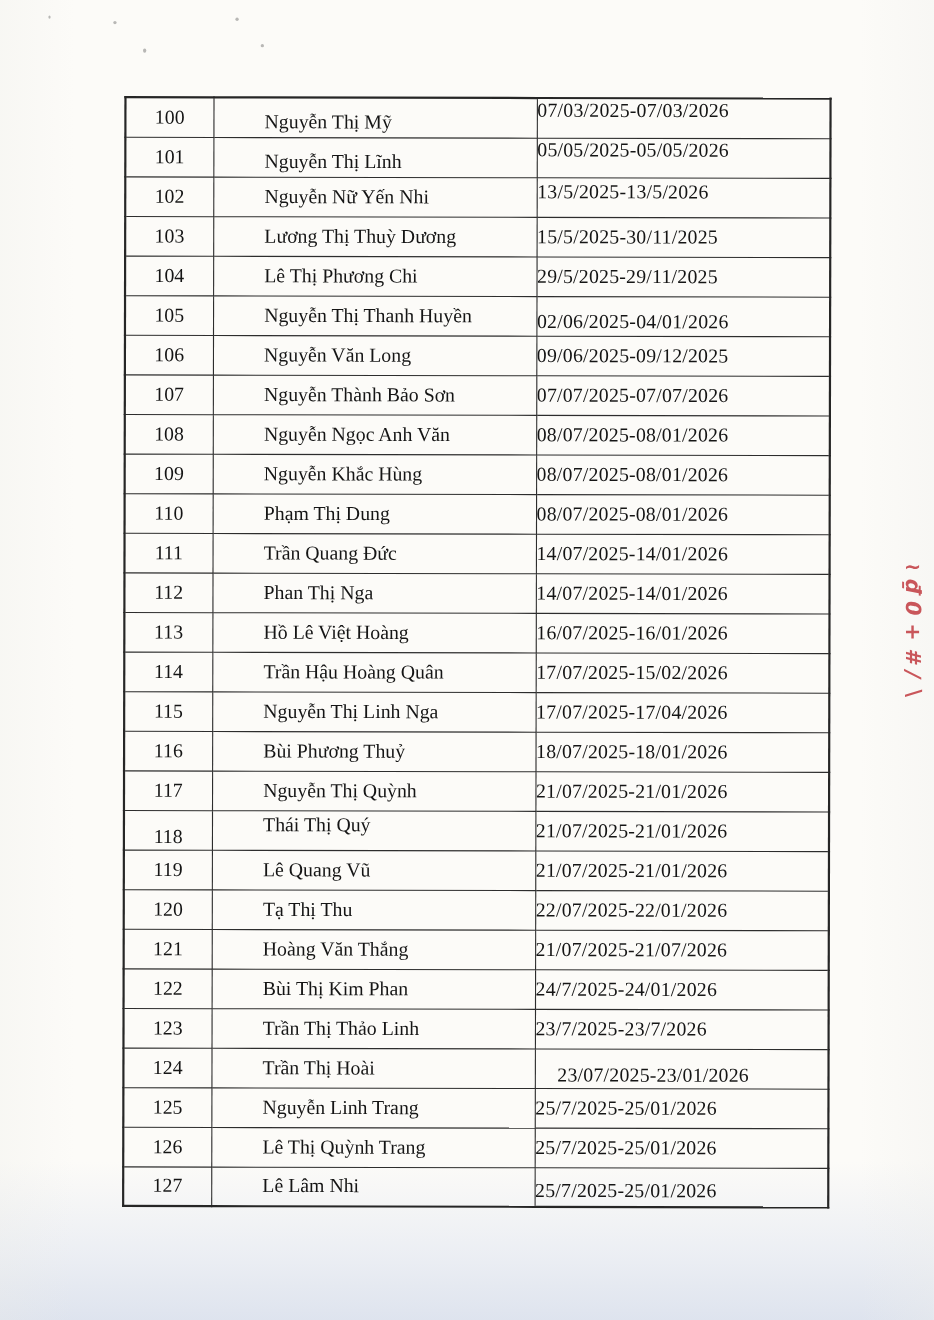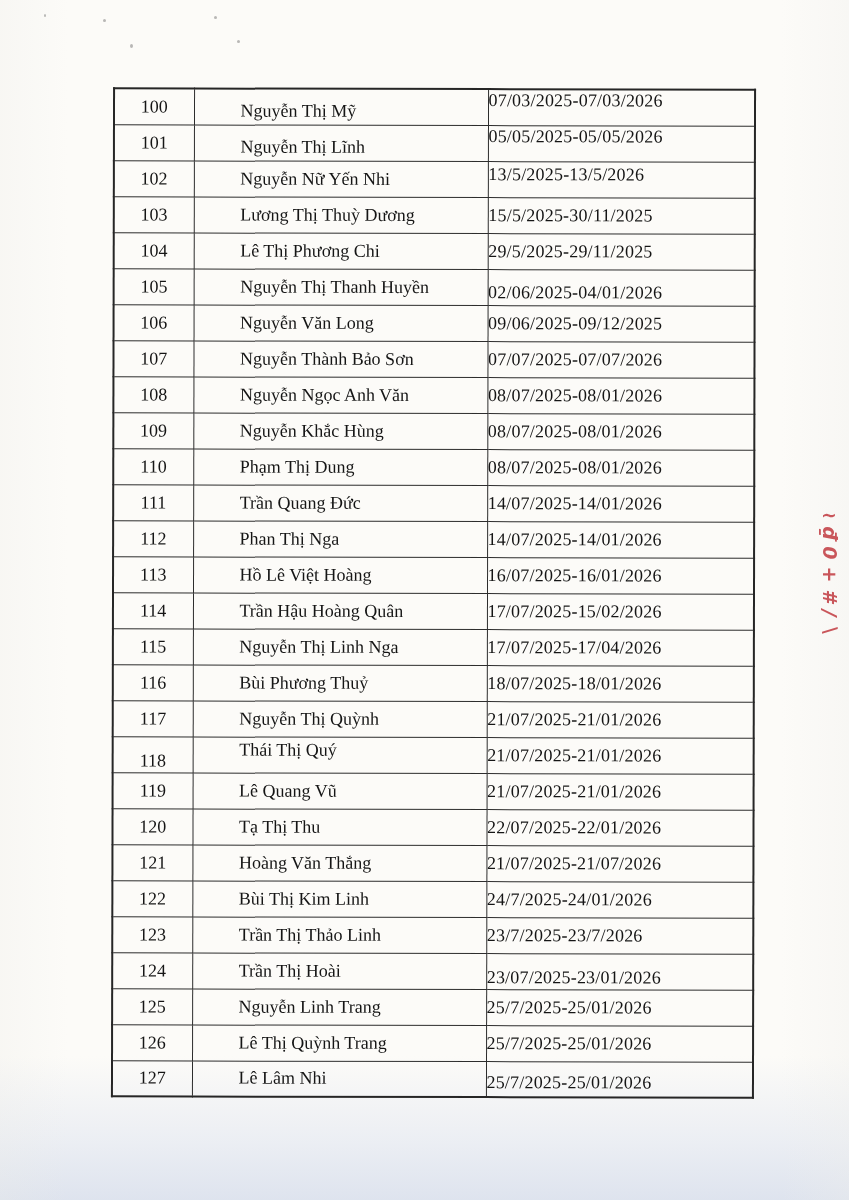--- a/index.html
+++ b/index.html
@@ -55,21 +55,21 @@
   td.c-idx   { width: 80px;  text-align: center; font-family: Liberation Serif, serif; }
   td.c-name  { width: 294px; text-align: left; padding-left: 46px; margin-left: 12px; }
   td.c-date  { width: 267px; letter-spacing: 0.2px; }
   
   tr:nth-child(-n+2) td.c-date { vertical-align: top; padding-top: 1px; }
   tr:nth-child(-n+2) td.c-name { vertical-align: bottom; padding-bottom: 4px; }
   tr:nth-child(3) td.c-date { vertical-align: top; padding-top: 3px; margin-top: 27px; }
   tr:nth-child(6) td.c-date { vertical-align: bottom; padding-bottom: 3px; }
   tr:nth-child(19) td.c-idx { vertical-align: bottom; padding-bottom: 2px; }
   tr:nth-child(19) td.c-name { vertical-align: top; padding-top: 3px; }
-  tr:nth-child(25) td.c-date { vertical-align: bottom; padding-bottom: 2px; }
+  tr:nth-child(25) td.c-date { vertical-align: bottom; padding-bottom: 2px; padding-left: 20px; }
   tr:nth-child(28) td.c-date { vertical-align: bottom; padding-bottom: 4px; }
   .red-annotation {
     position: absolute;
     left: 841px;
     top: 512px;
     width: 160px;
     height: 26px;
     transform: rotate(90deg);
     transform-origin: 0 0;
     font-family: "DejaVu Sans", sans-serif;
@@ -199,21 +199,21 @@
           <td class="c-name">Tạ Thị Thu</td>
           <td class="c-date">22/07/2025-22/01/2026</td>
         </tr>
         <tr>
           <td class="c-idx">121</td>
           <td class="c-name">Hoàng Văn Thắng</td>
           <td class="c-date">21/07/2025-21/07/2026</td>
         </tr>
         <tr>
           <td class="c-idx">122</td>
-          <td class="c-name">Bùi Thị Kim Linh</td>
+          <td class="c-name">Bùi Thị Kim Phan</td>
           <td class="c-date">24/7/2025-24/01/2026</td>
         </tr>
         <tr>
           <td class="c-idx">123</td>
           <td class="c-name">Trần Thị Thảo Linh</td>
           <td class="c-date">23/7/2025-23/7/2026</td>
         </tr>
         <tr>
           <td class="c-idx">124</td>
           <td class="c-name">Trần Thị Hoài</td>

